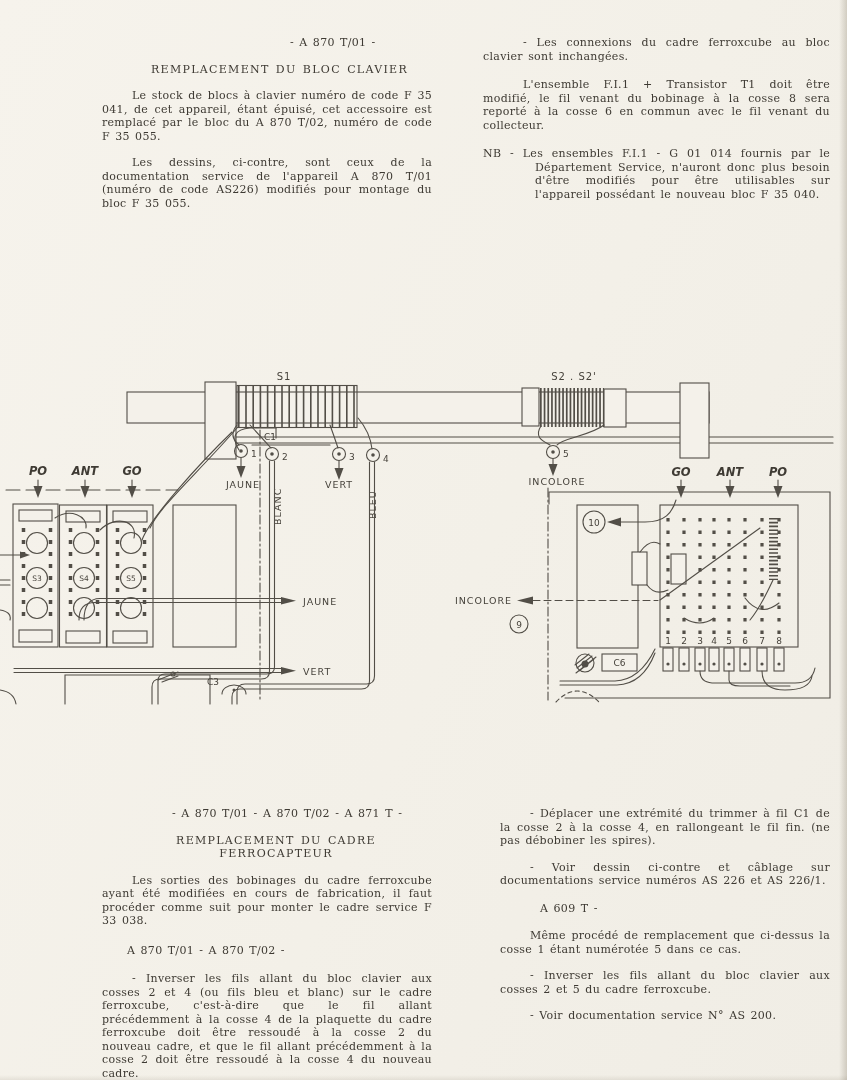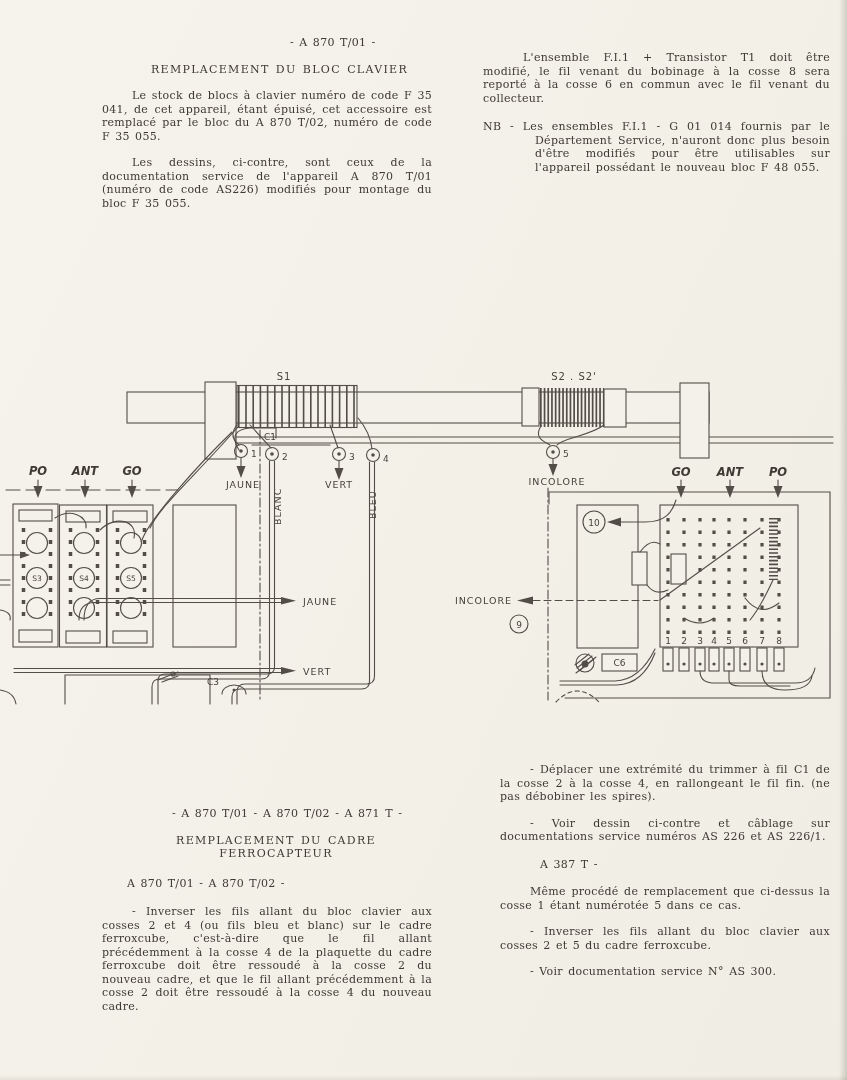--- a/index.html
+++ b/index.html
@@ -44,22 +44,23 @@
   <div class="edge-bottom"></div>
 
   <div class="col" style="left:102px; top:36px; width:330px;">
     <p class="ref" style="margin-left:188px;">- A 870 T/01 -</p>
     <p class="heading" style="margin-left:25px;">REMPLACEMENT DU BLOC CLAVIER</p>
     <p class="ind">Le stock de blocs à clavier numéro de code F 35 041, de cet appareil, étant épuisé, cet accessoire est remplacé par le bloc du A 870 T/02, numéro de code F 35 055.</p>
     <p class="ind">Les dessins, ci-contre, sont ceux de la documentation service de l'appareil A 870 T/01 (numéro de code AS226) modifiés pour montage du bloc F 35 055.</p>
   </div>
 
   <div class="col" style="left:483px; top:36px; width:347px;">
+    <p class="ind2">- Les connexions du cadre ferroxcube au bloc clavier sont inchangées.</p>
     <p class="ind2" style="margin-top:15px;">L'ensemble F.I.1 + Transistor T1 doit être modifié, le fil venant du bobinage à la cosse 8 sera reporté à la cosse 6 en commun avec le fil venant du collecteur.</p>
-    <p class="nb" style="margin-top:15px;"><span class="nb-label">NB</span> <span>- Les ensembles F.I.1 - G 01 014 fournis par le Département Service, n'auront donc plus besoin d'être modifiés pour être utilisables sur l'appareil possédant le nouveau bloc F 48 055.</span></p>
+    <p class="nb" style="margin-top:15px;"><span class="nb-label">NB</span> <span>- Les ensembles F.I.1 - G 01 014 fournis par le Département Service, n'auront donc plus besoin d'être modifiés pour être utilisables sur l'appareil possédant le nouveau bloc F 35 040.</span></p>
   </div>
 
   <svg class="diag" style="top:368px;" width="847" height="345" viewBox="0 0 847 345">
 
     <g>
       <line class="st" x1="225" y1="69" x2="833" y2="69"></line>
       <line class="st" x1="225" y1="75" x2="833" y2="75"></line>
       <rect class="pf" x="127" y="24" width="582" height="31"></rect>
       <path class="thick" d="M238,38.5 H357" stroke-width="42" stroke-dasharray="1.6 5.6"></path>
       <rect class="st" x="237" y="17.5" width="120" height="42"></rect>
@@ -269,25 +270,26 @@
       <path class="st" d="M700,303 Q700,314 712,315 H795 Q812,315 815,300"></path>
       <path class="st" d="M729,303 V312 Q729,318 740,318 H790"></path>
       <path class="st" d="M762,303 Q762,322 785,322 Q810,322 812,308"></path>
       <path class="st" d="M556,334 Q577,312 599,334" stroke-dasharray="4 3.5"></path>
     </g>
   </svg>
 
   <div class="col" style="left:102px; top:807px; width:330px;">
     <p class="ref" style="margin-left:70px;">- A 870 T/01 - A 870 T/02 - A 871 T -</p>
     <p class="heading" style="margin-left:18px;">REMPLACEMENT DU CADRE FERROCAPTEUR</p>
+    <p class="ind">Les sorties des bobinages du cadre ferroxcube ayant été modifiées en cours de fabrication, il faut procéder comme suit pour monter le cadre service F 33 038.</p>
     <p class="subhead" style="margin:16px 0 15px 25px;">A 870 T/01  -  A 870 T/02  -</p>
     <p class="ind">- Inverser les fils allant du bloc clavier aux cosses 2 et 4 (ou fils bleu et blanc) sur le cadre ferroxcube, c'est-à-dire que le fil allant précédemment à la cosse 4 de la plaquette du cadre ferroxcube doit être ressoudé à la cosse 2 du nouveau cadre, et que le fil allant précédemment à la cosse 2 doit être ressoudé à la cosse 4 du nouveau cadre.</p>
   </div>
 
-  <div class="col" style="left:500px; top:763px; width:330px;">
+  <div class="col" style="left:500px; top:807px; width:330px;">
     <p class="ind">- Déplacer une extrémité du trimmer à fil C1 de la cosse 2 à la cosse 4, en rallongeant le fil fin. (ne pas débobiner les spires).</p>
     <p class="ind">- Voir dessin ci-contre et câblage sur documentations service numéros AS 226 et AS 226/1.</p>
-    <p class="subhead" style="margin:14px 0 14px 40px;">A 387 T -</p>
+    <p class="subhead" style="margin:14px 0 14px 40px;">A 609 T -</p>
     <p class="ind">Même procédé de remplacement que ci-dessus la cosse 1 étant numérotée 5 dans ce cas.</p>
     <p class="ind">- Inverser les fils allant du bloc clavier aux cosses 2 et 5 du cadre ferroxcube.</p>
-    <p class="ind">- Voir documentation service N° AS 300.</p>
+    <p class="ind">- Voir documentation service N° AS 200.</p>
   </div>
 </div>
 
 </body></html>

